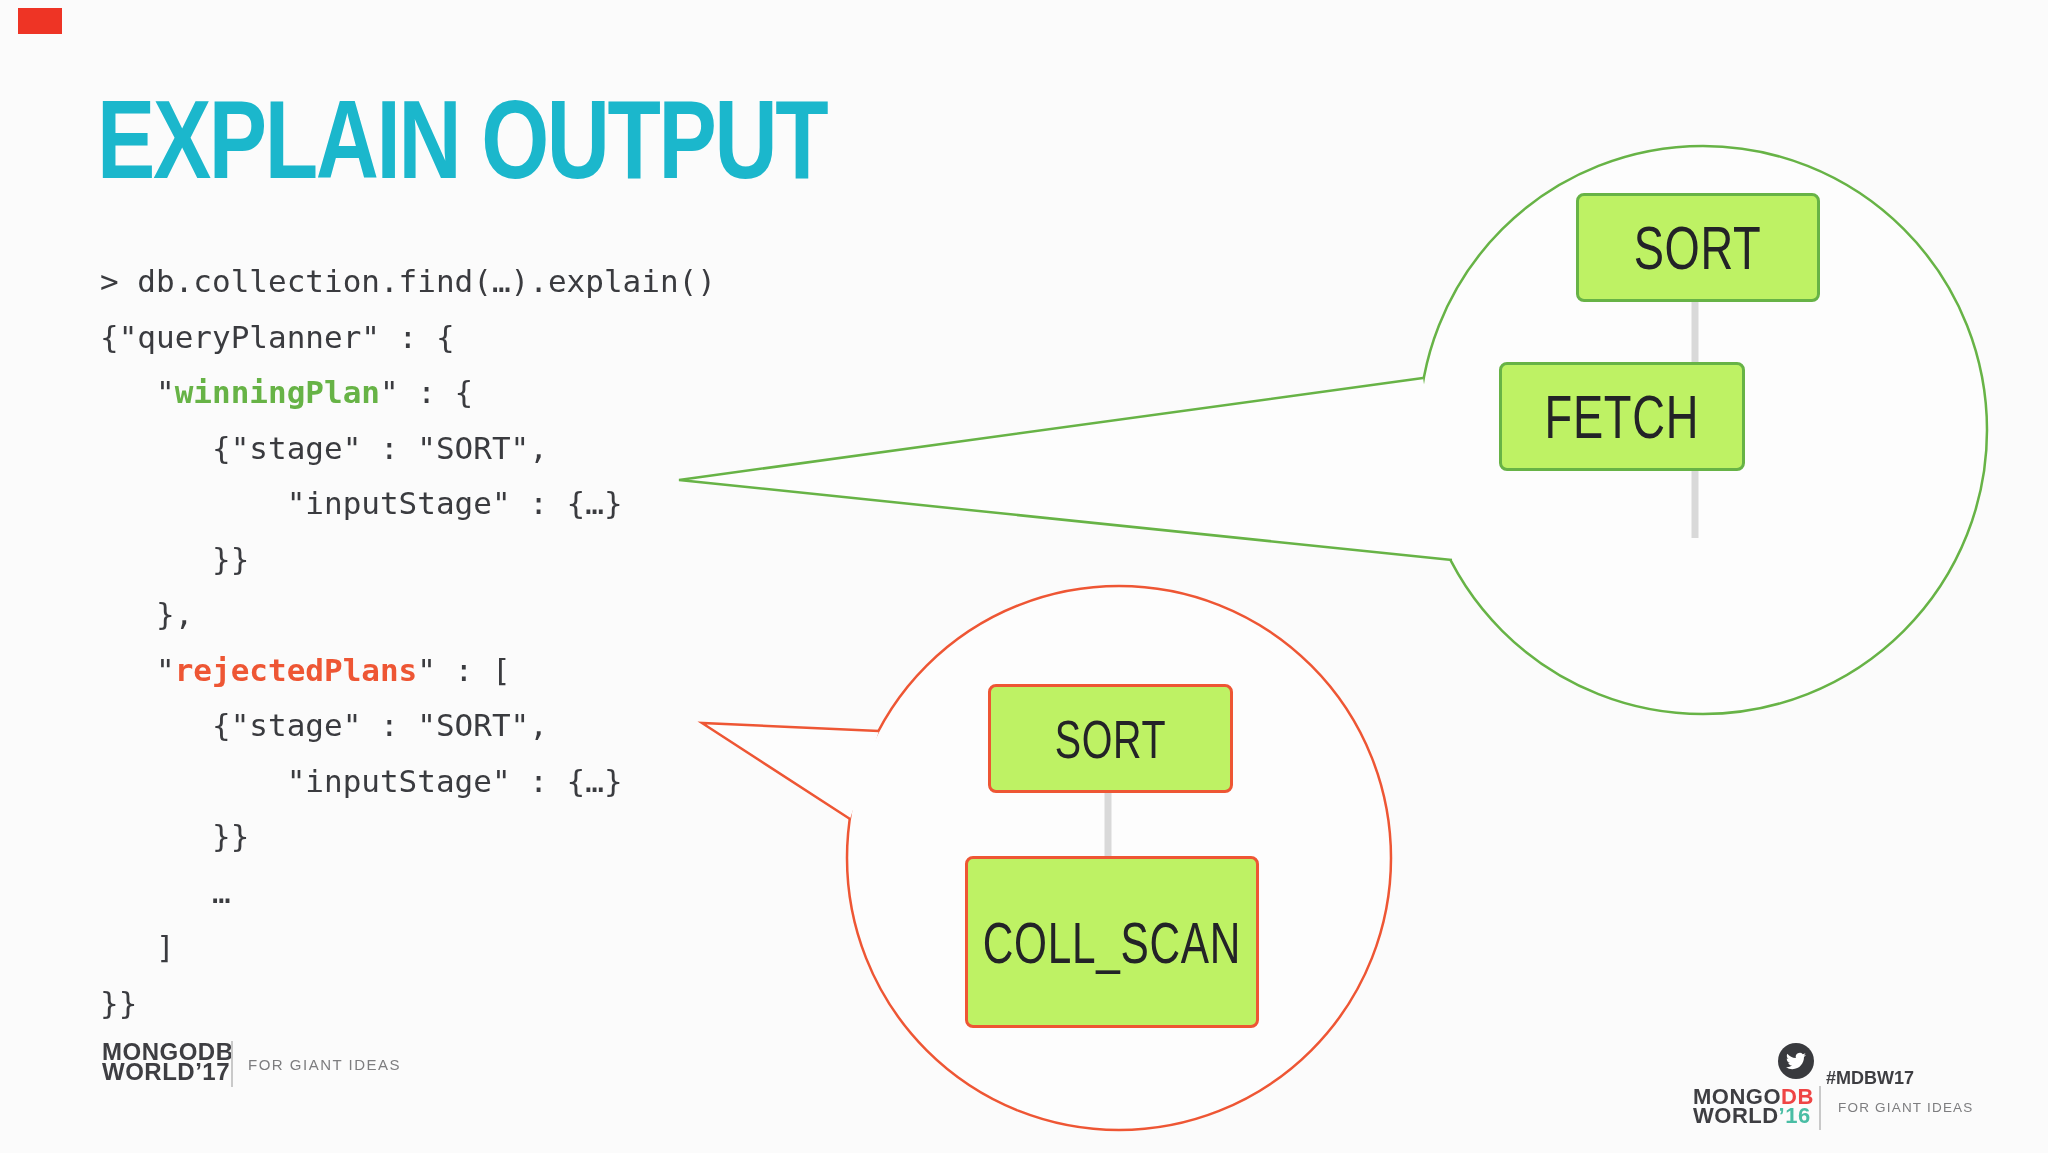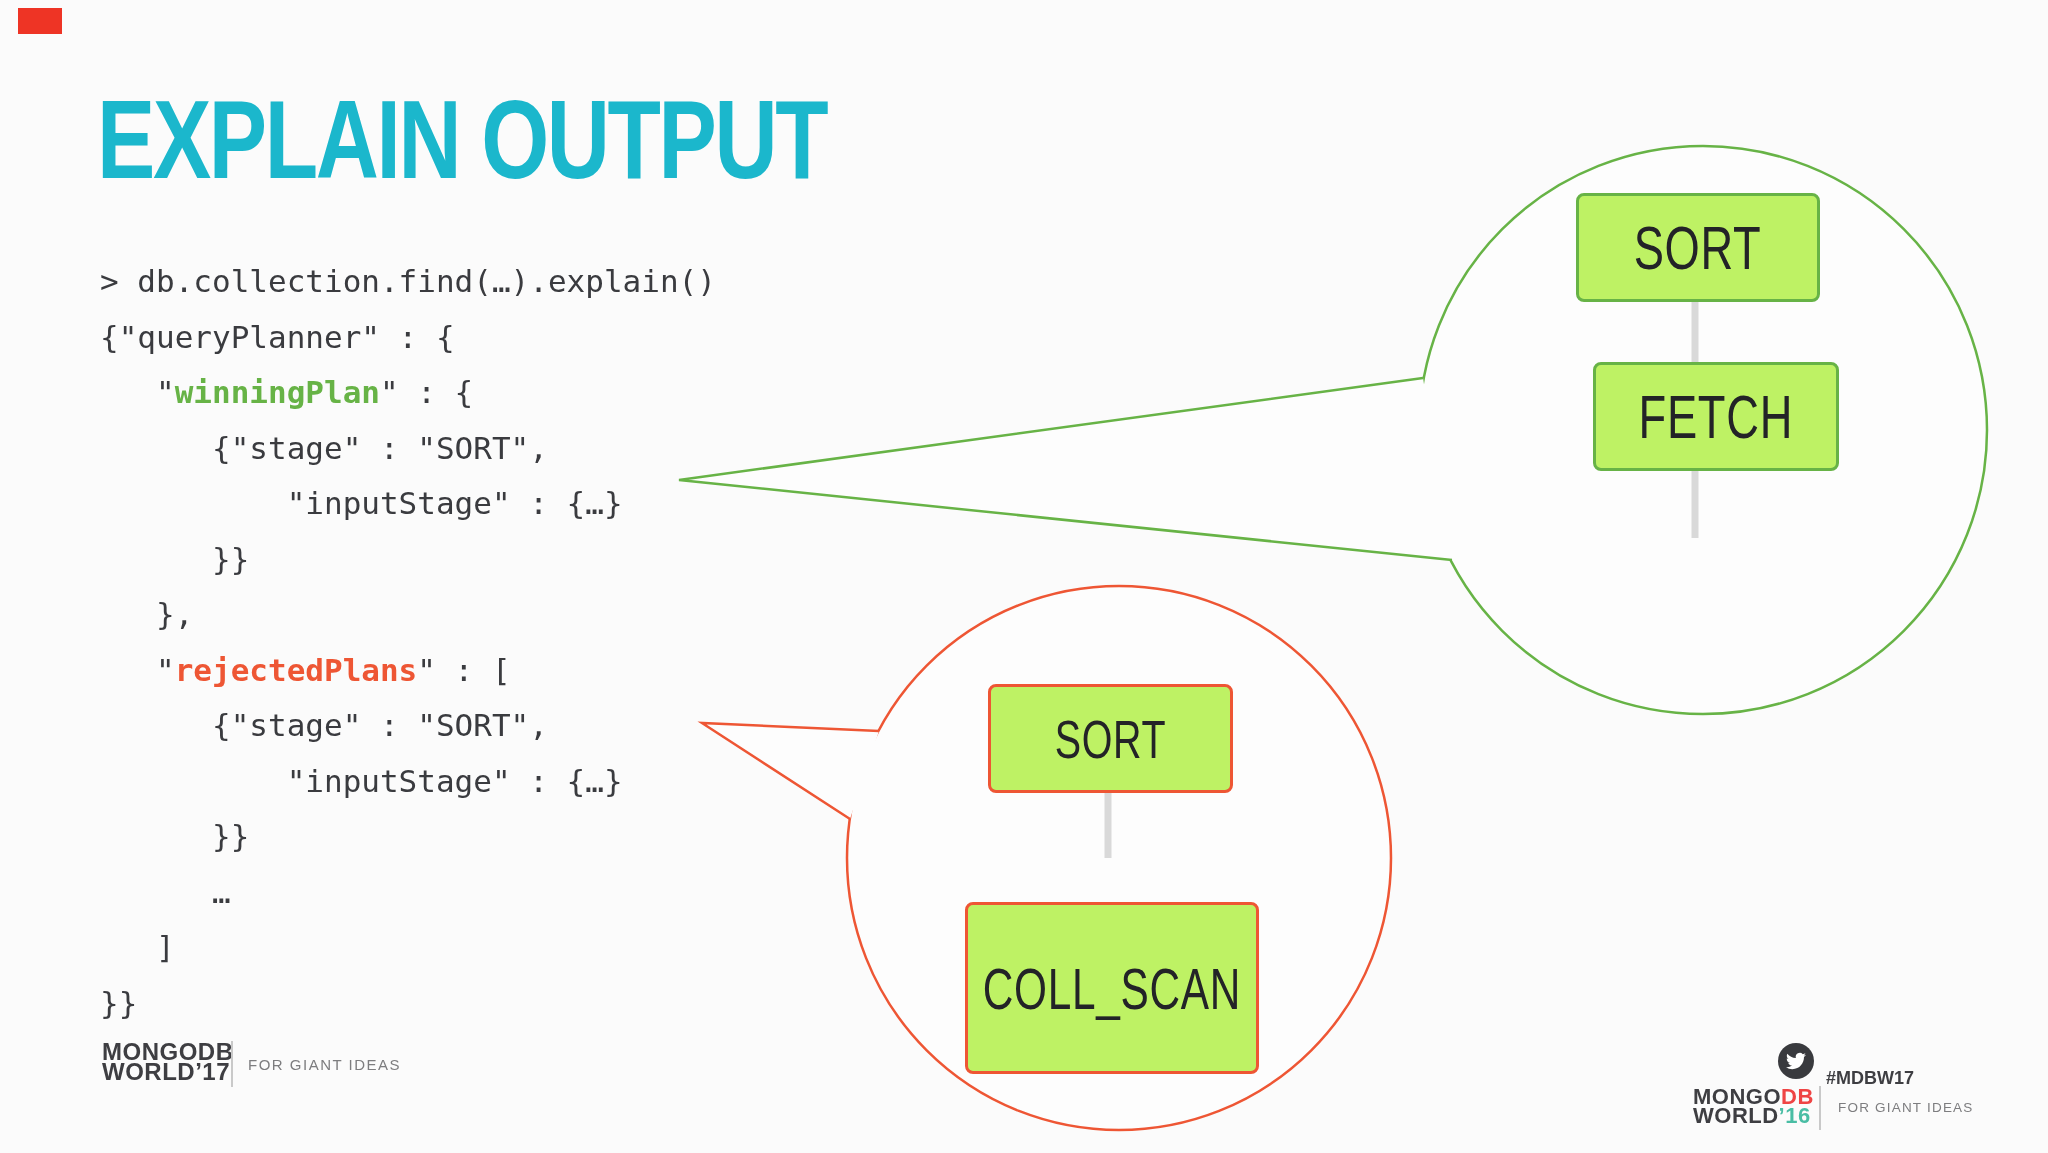--- a/index.html
+++ b/index.html
@@ -82,28 +82,28 @@
       <circle cx="1119" cy="858" r="272" fill="#fdfdfd" stroke="#ee5634" stroke-width="2.5"></circle>
       <path d="M 702 723 L 879 731 L 850 819 Z" fill="#fdfdfd" stroke="none"></path>
       <path d="M 879 731 L 702 723 L 850 819" fill="none" stroke="#ee5634" stroke-width="2.5" stroke-linejoin="miter"></path>
       <line x1="1108" y1="787" x2="1108" y2="858" stroke="#d9d9d9" stroke-width="7"></line>
     </g>
   </svg>
 
   <div class="node green" style="left:1576px; top:193px; width:238px; height:103px;">
     <span class="lbl" style="font-size:62px;">SORT</span>
   </div>
-  <div class="node green" style="left:1593px; top:362px; width:240px; height:103px;">
+  <div class="node green" style="left:1499px; top:362px; width:240px; height:103px;">
     <span class="lbl" style="font-size:62px;">FETCH</span>
   </div>
 
   <div class="node red" style="left:988px; top:684px; width:239px; height:103px;">
     <span class="lbl" style="font-size:54px;">SORT</span>
   </div>
-  <div class="node red" style="left:965px; top:902px; width:288px; height:166px;">
+  <div class="node red" style="left:965px; top:856px; width:288px; height:166px;">
     <span class="lbl" style="font-size:58px;">COLL_SCAN</span>
   </div>
 
   <div class="f-brand fl-brand">
     <div>MONGODB</div>
     <div>WORLD’17</div>
   </div>
   <div class="v-div fl-div"></div>
   <div class="tagline fl-tag">FOR GIANT IDEAS</div>
 

